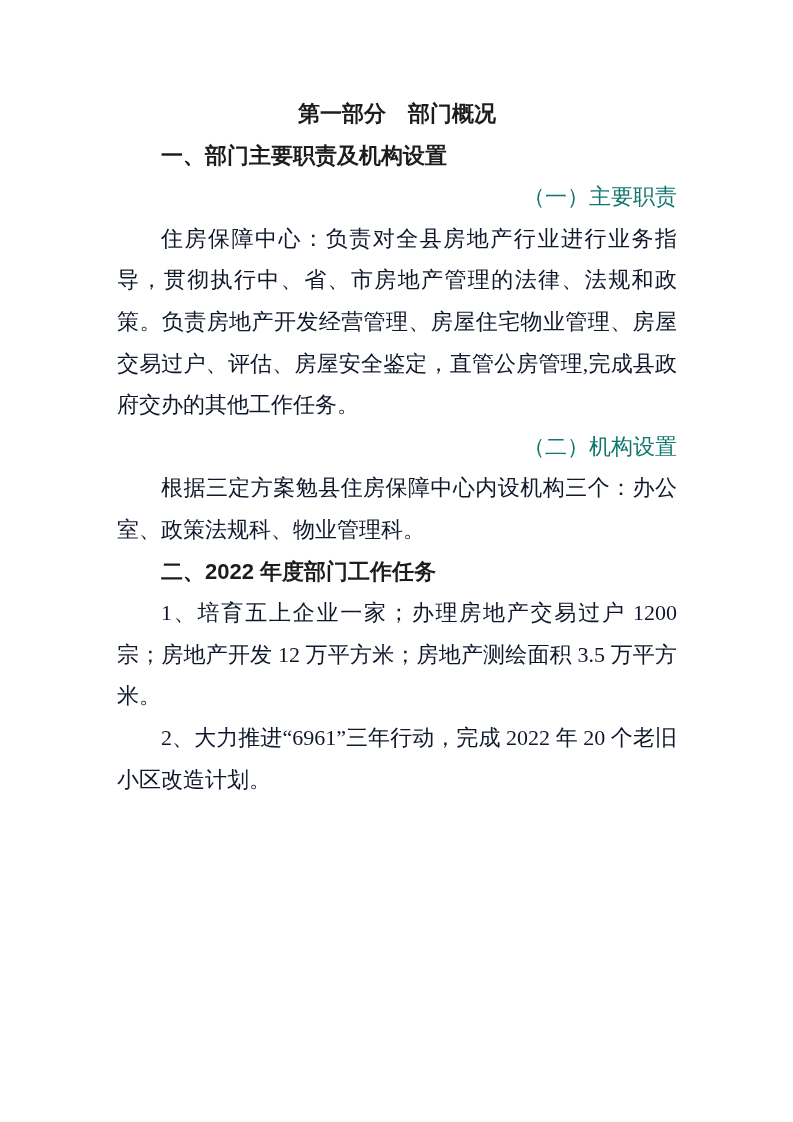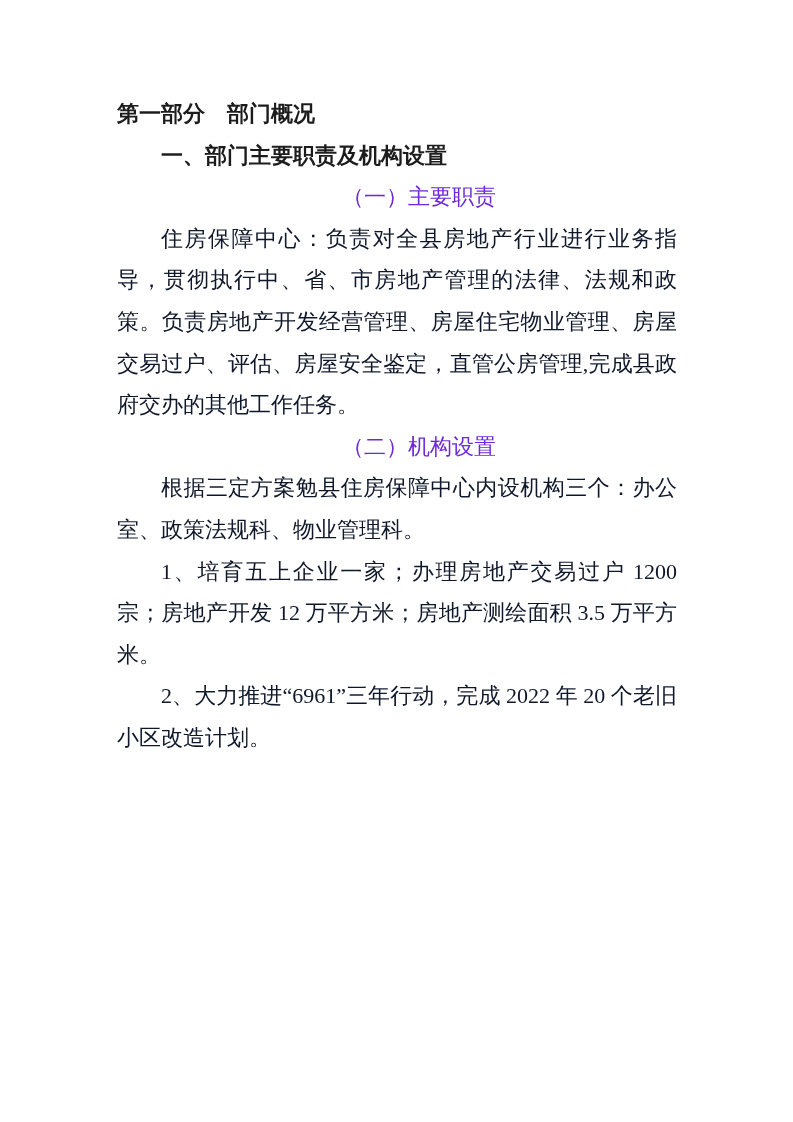--- a/index.html
+++ b/index.html
@@ -25,36 +25,37 @@
     color: #262626;
     text-align: justify;
     text-justify: inter-ideograph;
   }
   p {
     margin: 0;
     padding: 0;
     text-indent: 2em;
   }
   .doc-title {
+    text-align: center;
     text-indent: 0;
     font-weight: 700;
     font-family: "Liberation Sans", sans-serif;
     color: #1c1c1c;
   }
   .heading {
     font-weight: 700;
     font-family: "Liberation Sans", sans-serif;
     color: #1c1c1c;
     text-align: left;
   }
   .subheading {
     font-weight: 400;
     font-family: "Liberation Serif", serif;
-    color: #6d28d9;
-    text-align: center;
+    color: #0f766e;
+    text-align: right;
   }
   .body-para {
     font-weight: 400;
     color: #0f172a;
   }
 </style>
 </head>
 <body>
 
 <div class="page">
@@ -65,18 +66,19 @@
 
     <p class="subheading">（一）主要职责</p>
 
     <p class="body-para">住房保障中心：负责对全县房地产行业进行业务指导，贯彻执行中、省、市房地产管理的法律、法规和政策。负责房地产开发经营管理、房屋住宅物业管理、房屋交易过户、评估、房屋安全鉴定，直管公房管理,完成县政府交办的其他工作任务。</p>
 
 
     <p class="subheading">（二）机构设置</p>
 
     <p class="body-para">根据三定方案勉县住房保障中心内设机构三个：办公室、政策法规科、物业管理科。</p>
 
+    <p class="heading">二、2022 年度部门工作任务</p>
 
     <p class="body-para">1、培育五上企业一家；办理房地产交易过户 1200 宗；房地产开发 12 万平方米；房地产测绘面积 3.5 万平方米。</p>
 
     <p class="body-para">2、大力推进“6961”三年行动，完成 2022 年 20 个老旧小区改造计划。</p>
   </div>
 </div>
 
 </body></html>

